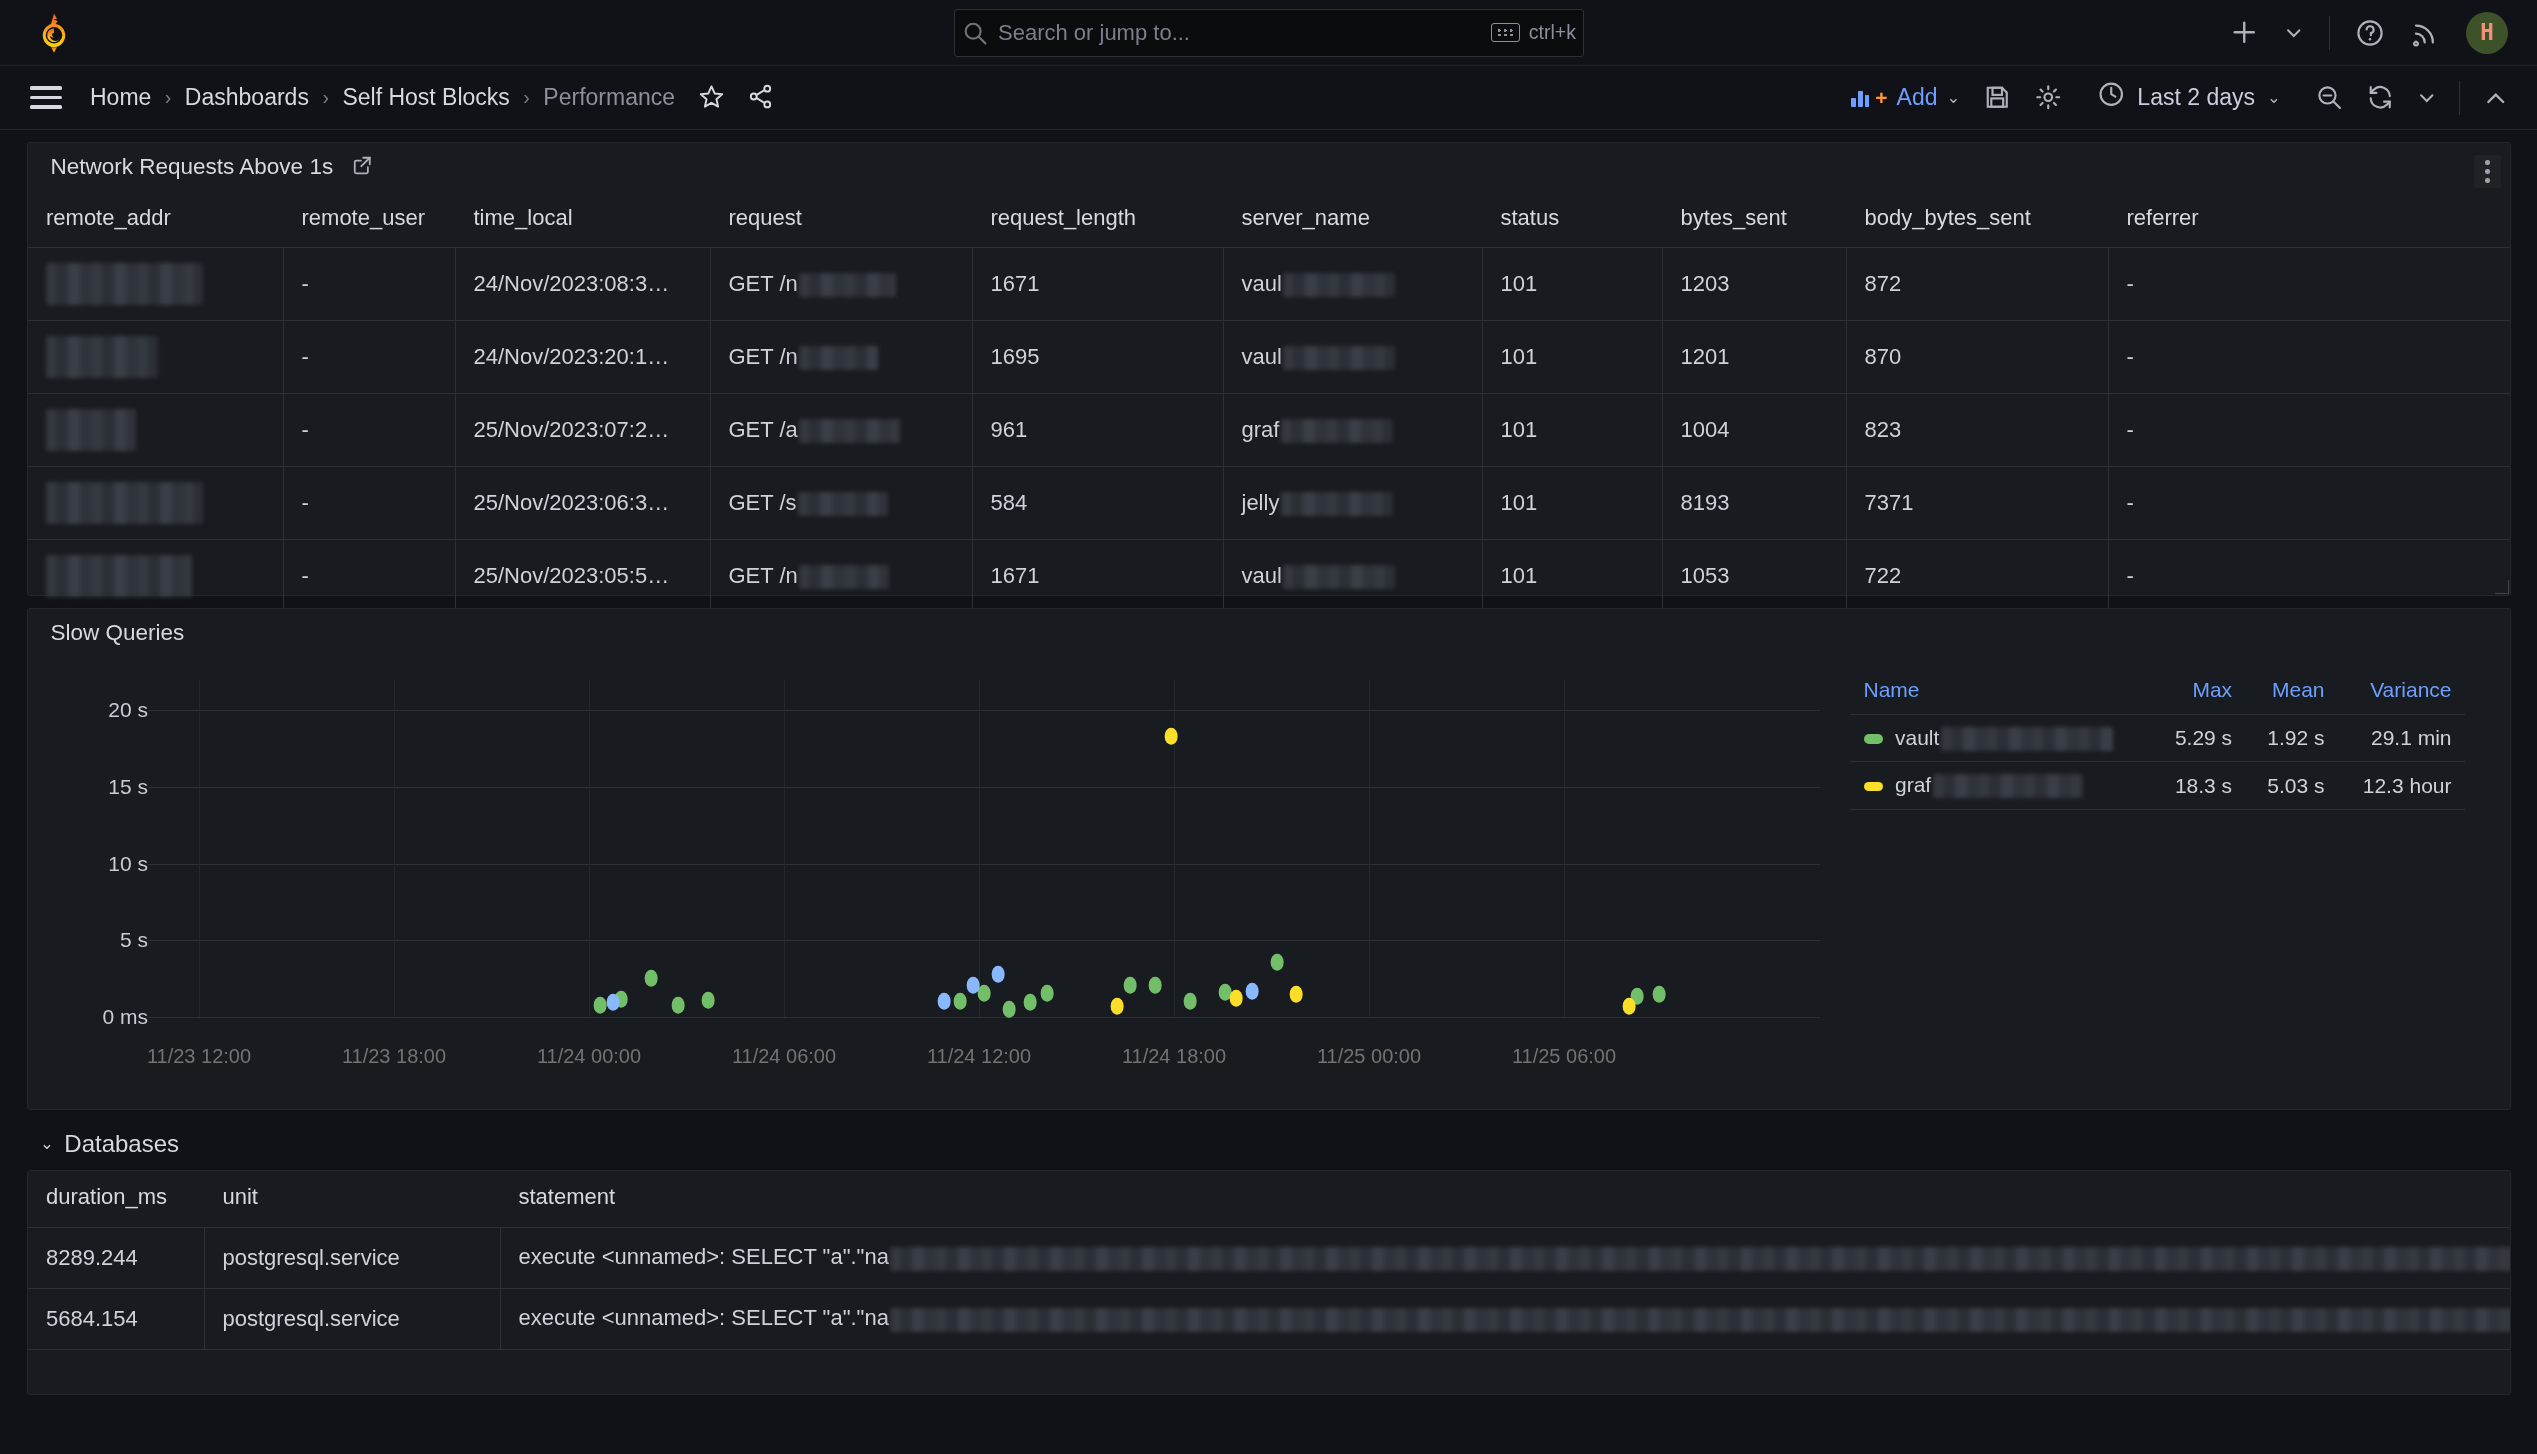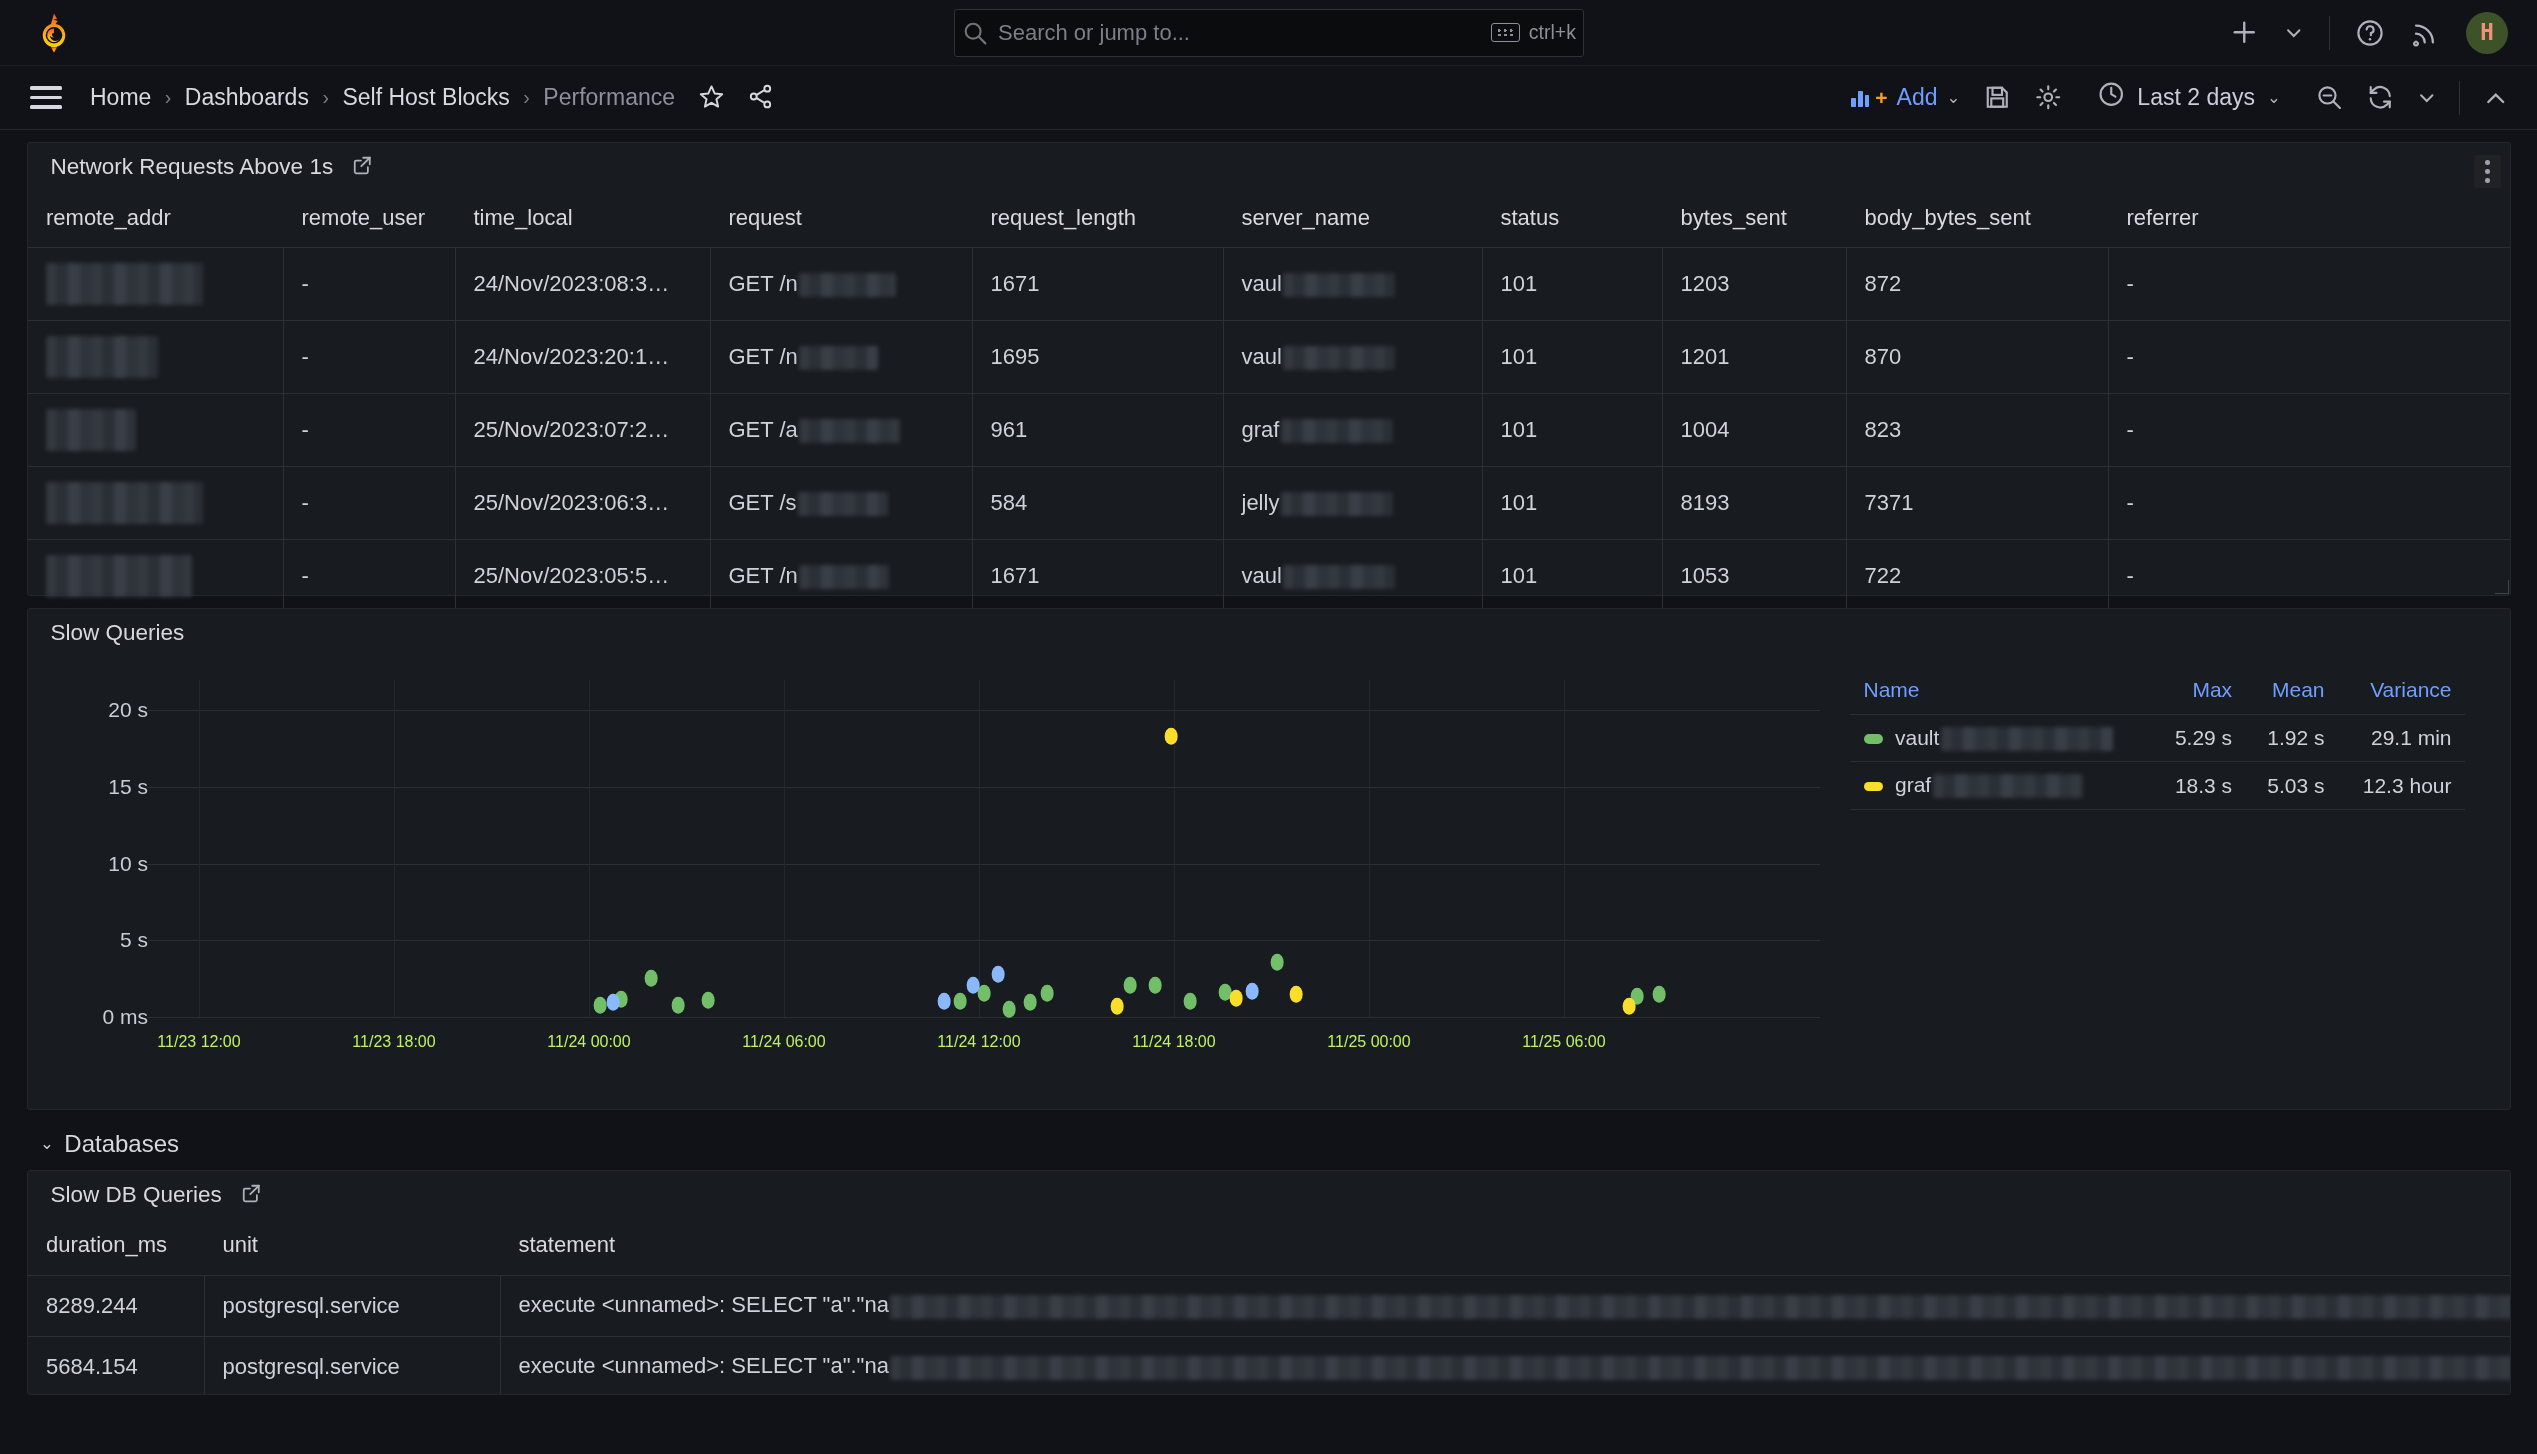--- a/index.html
+++ b/index.html
@@ -151,22 +151,22 @@
   
   .scatter-body { display: flex; height: 450px; padding: 0 0 0 0; }
   .plot-area { position: relative; flex: 0 0 1792px; height: 420px; }
   .y-label {
     position: absolute; right: calc(100% - 120px); font-size: 21px; color: #c9ccd4;
     transform: translateY(-50%); text-align: right; white-space: nowrap;
   }
   .gridline-h { position: absolute; left: 120px; right: 0; height: 0.7px; background: #2b2f36; }
   .gridline-v { position: absolute; top: 0; bottom: 0; width: 0.7px; background: #23272e; }
   .x-label {
-    position: absolute; font-size: 16px; color: #bef264;
-    transform: translateX(-50%); white-space: nowrap;
+    position: absolute; font-size: 20px; color: #737373;
+    transform: translateX(-50%); white-space: nowrap; margin-top: 12px;
   }
   .dot { position: absolute; width: 12.7px; height: 16.5px; border-radius: 50%;
          transform: translate(-50%,-50%); }
 
   
   .legend { flex: 1; padding: 21px 45px 0 30px; }
   table.legend-tbl { width: 100%; border-collapse: collapse; }
   table.legend-tbl th {
     font-size: 21px; font-weight: 400; color: #6e9fff; padding: 0 13.5px 12px 13.5px;
     border-bottom: 0.7px solid #2b2f36; text-align: right; white-space: nowrap;
@@ -578,30 +578,20 @@
       </div>
     </div>
   </div>
 
   <div class="row-header">
     <span class="rh-chev">⌄</span>
     <span class="rh-title">Databases</span>
   </div>
 
   <div class="panel" style="height:225px; margin-top:4.5px; overflow:hidden">
-    <div class="panel-header">
-      <span class="panel-title">Slow DB Queries</span>
-      <span class="ext-link-icon">
-        <svg viewBox="0 0 24 24" width="22.5" height="22.5" fill="none" stroke="#b0b2bb" stroke-width="1.9" stroke-linecap="round">
-          <path d="M13 4h7v7"></path>
-            <path d="M20 4l-9 9"></path>
-            <path d="M18 14v5a1.6 1.6 0 0 1-1.6 1.6H5.6A1.6 1.6 0 0 1 4 19V8.6A1.6 1.6 0 0 1 5.6 7h5"></path>
-        </svg>
-      </span>
-    </div>
 
     <table class="gtable">
       <colgroup>
           <col style="width:176px">
           <col style="width:296px">
           <col>
         </colgroup>
       <thead>
         <tr>
           <th>duration_ms</th>

